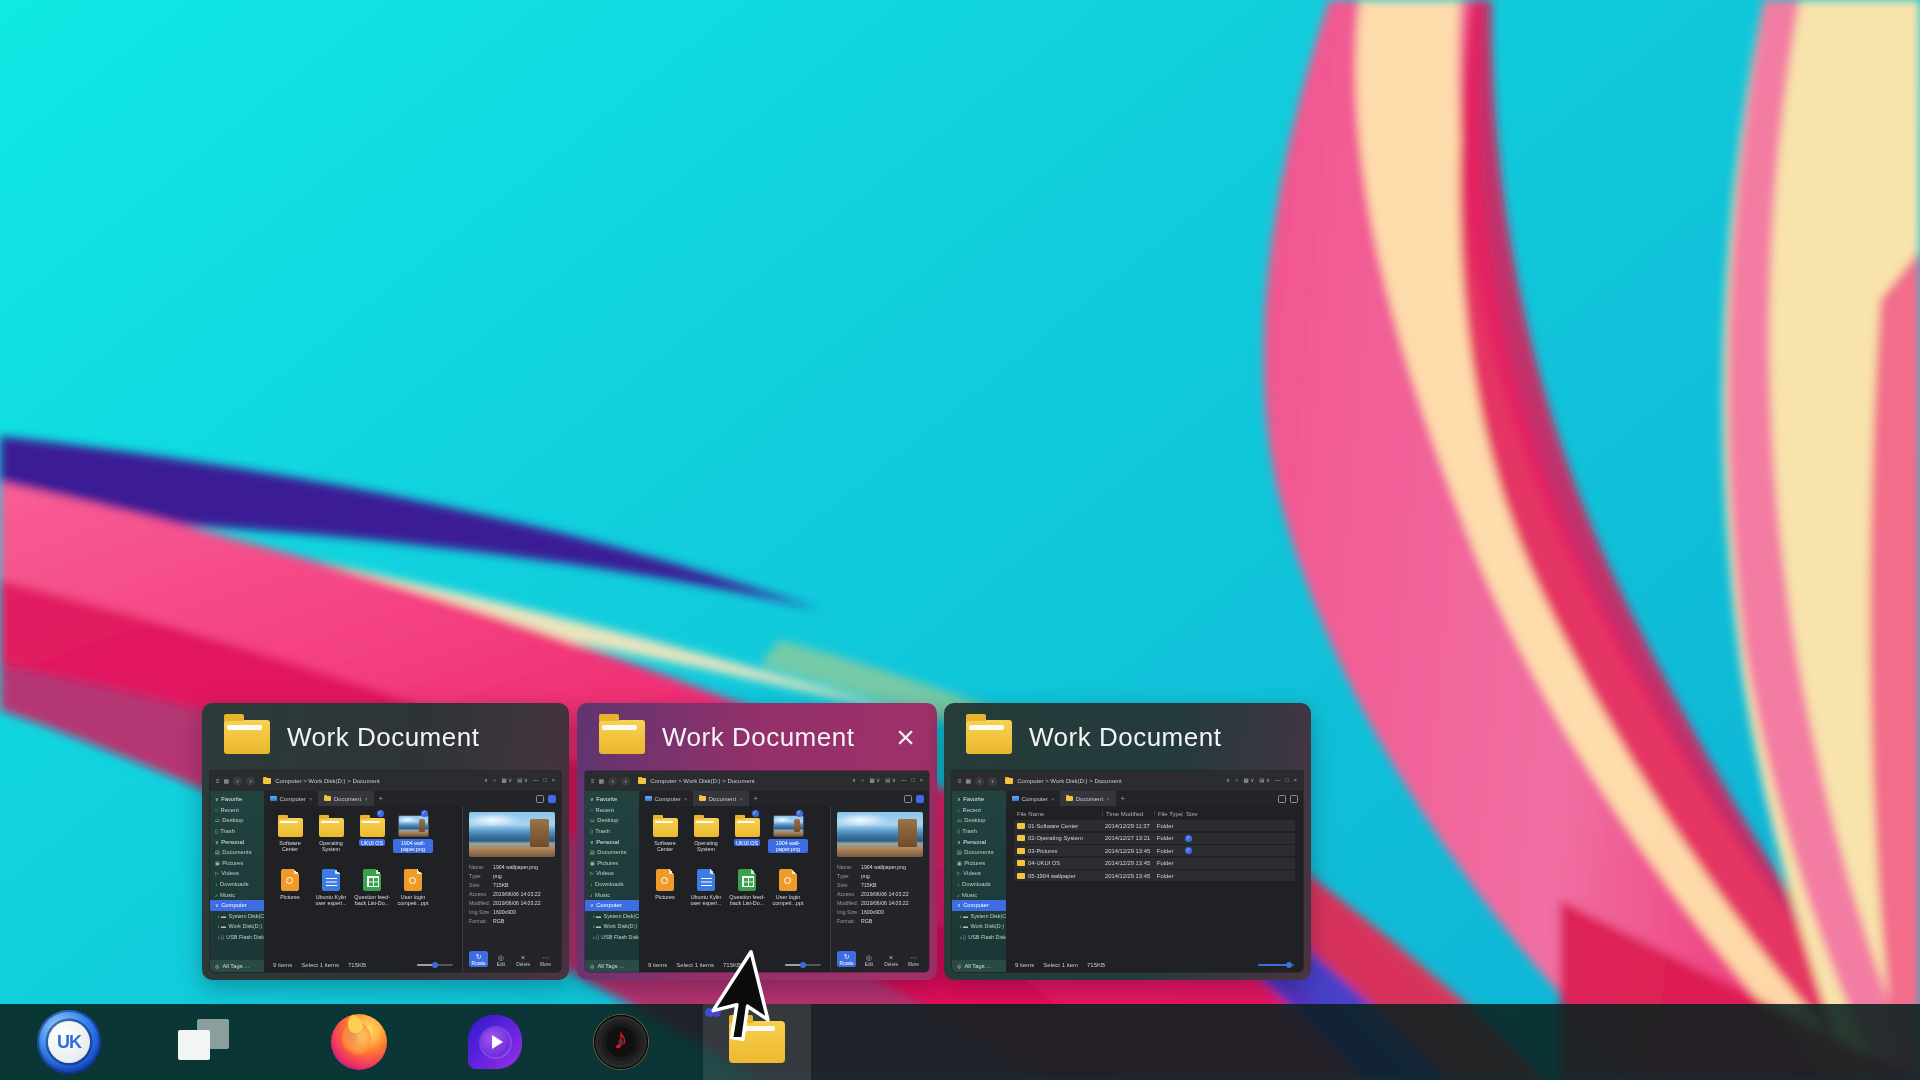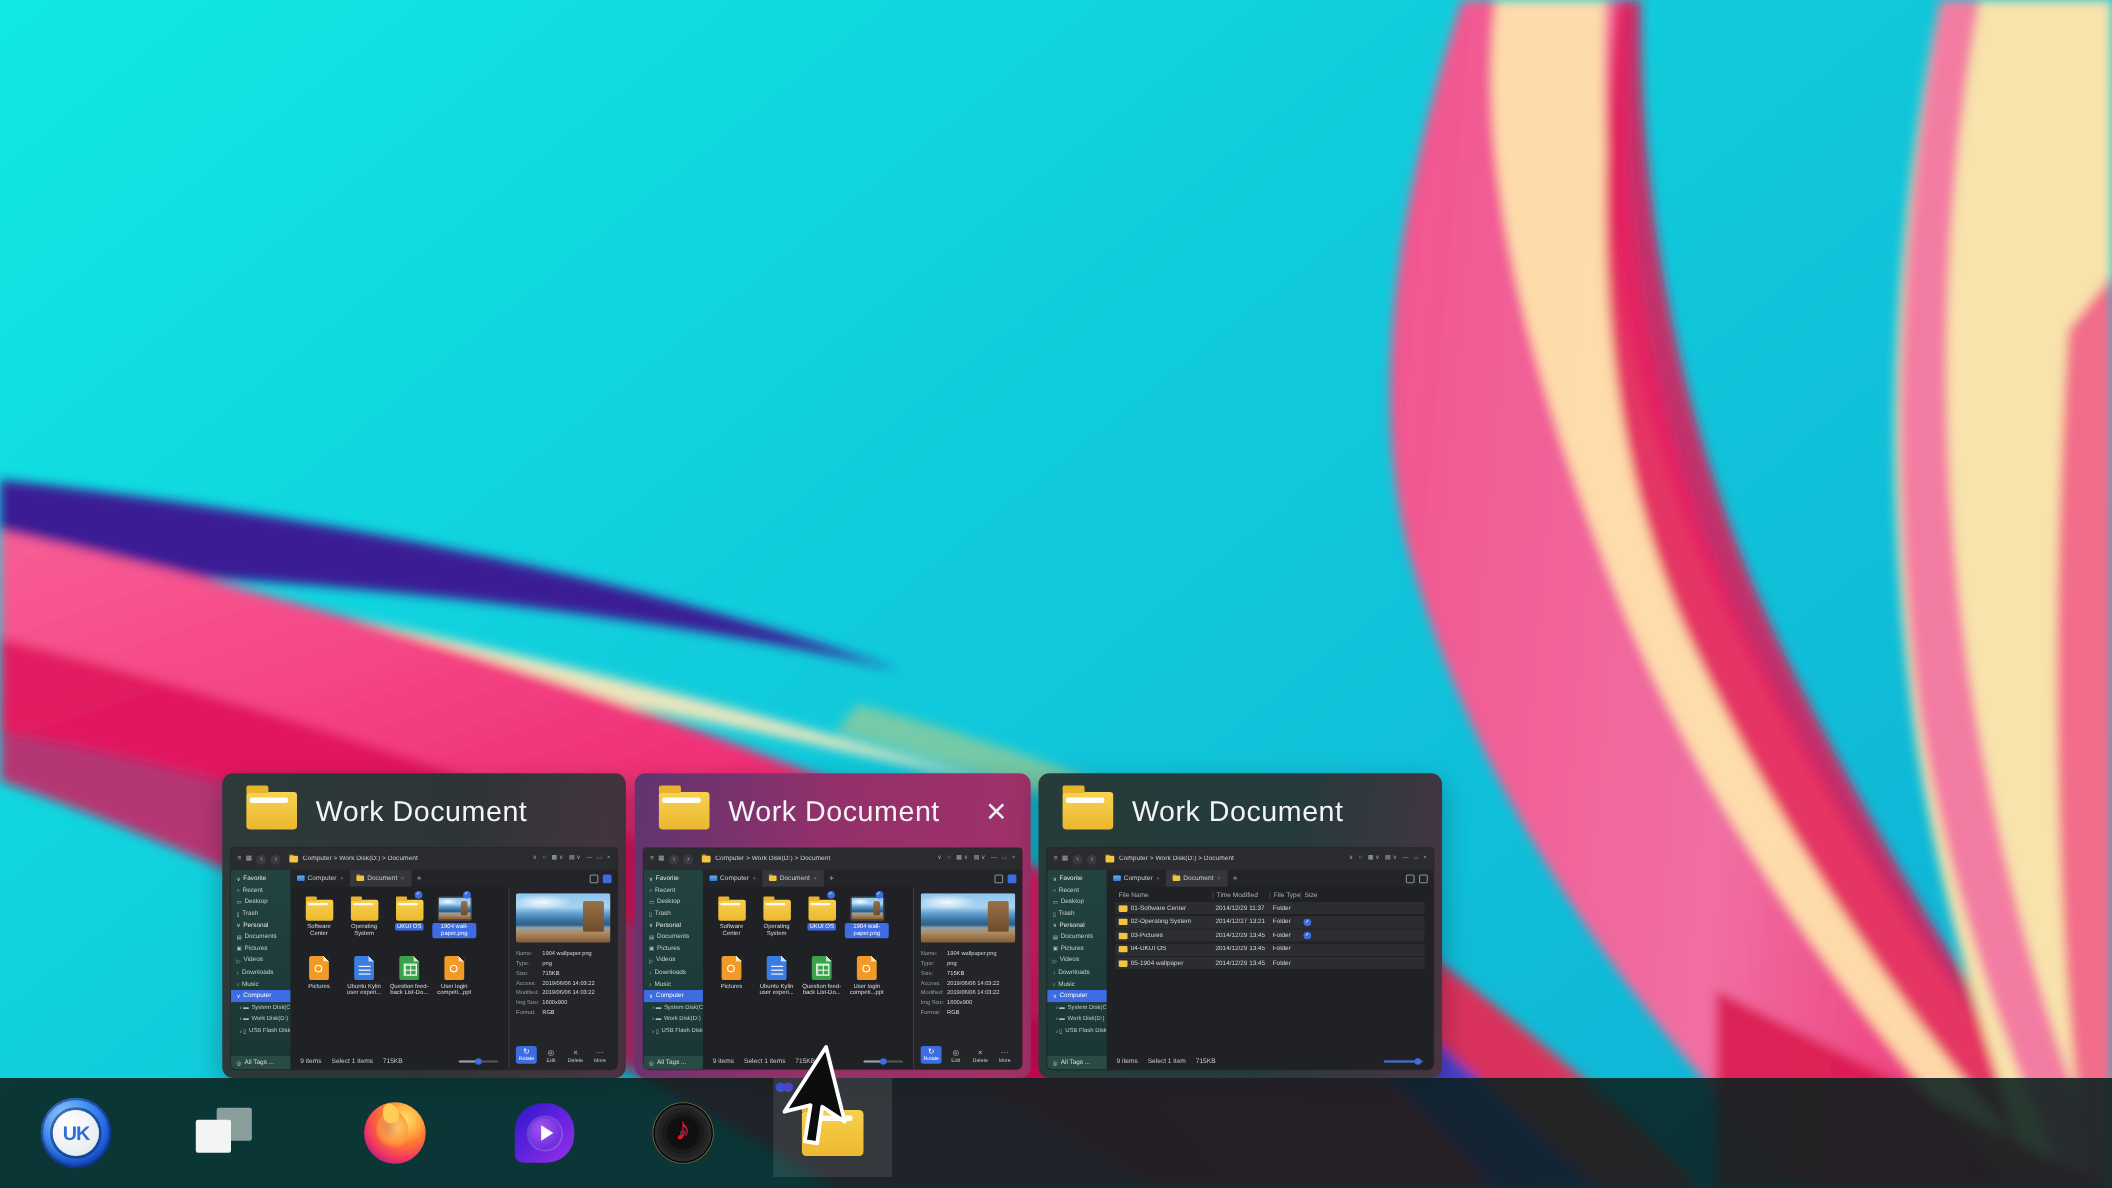--- a/index.html
+++ b/index.html
@@ -124,21 +124,21 @@
   .lh + .lh{border-left:1px solid #3c4045;}
   .w1{width:88px;}.w2{width:52px;}.w3{width:28px;}.w4{width:18px;}
   .lrow{display:flex;align-items:center;height:11px;margin:0 8px 1.5px;background:rgba(255,255,255,.055);
     border-radius:1px;font-size:5.8px;color:#d0d4d7;}
   .lc{padding-left:3px;box-sizing:border-box;white-space:nowrap;overflow:hidden;display:flex;align-items:center;}
   .mini-folder{width:8px;height:6px;background:#f2c440;border-radius:1px;margin-right:3px;flex-shrink:0;position:relative;}
   .mini-folder::before{content:"";position:absolute;top:-1.5px;left:0;width:3px;height:1.5px;background:#e2ab28;}
   .badge.inline{position:static;flex-shrink:0;}
 
   
-  .taskbar{position:absolute;left:0;right:0;bottom:0;height:100px;background:rgba(10,33,31,.88);}
+  .taskbar{position:absolute;left:0;right:0;bottom:0;height:76px;background:rgba(10,33,31,.88);}
   .active-cell{position:absolute;left:703px;top:0;width:108px;height:90px;background:rgba(255,255,255,.10);}
   .win-dots{position:absolute;left:705px;top:4px;display:flex;}
   .dot{width:9px;height:9px;border-radius:50%;background:#3d4ed0;}
   .dot + .dot{margin-left:-2px;background:#4a44c8;}
   .dock-item{position:absolute;top:50%;transform:translate(-50%,-50%);}
   .uk-outer{width:64px;height:64px;border-radius:50%;display:flex;align-items:center;justify-content:center;
     background:radial-gradient(circle at 32% 26%,#8cc6fa 0%,#3e8ef2 38%,#1b5ad8 72%,#0e3eaa 100%);
     box-shadow:inset 0 0 0 2px rgba(12,44,130,.55),inset 0 -4px 7px rgba(0,0,40,.35);}
   .uk-inner{width:42px;height:42px;border-radius:50%;display:flex;align-items:center;justify-content:center;
     background:radial-gradient(circle at 35% 30%,#ffffff,#e9edf0 70%,#ccd4da 100%);

